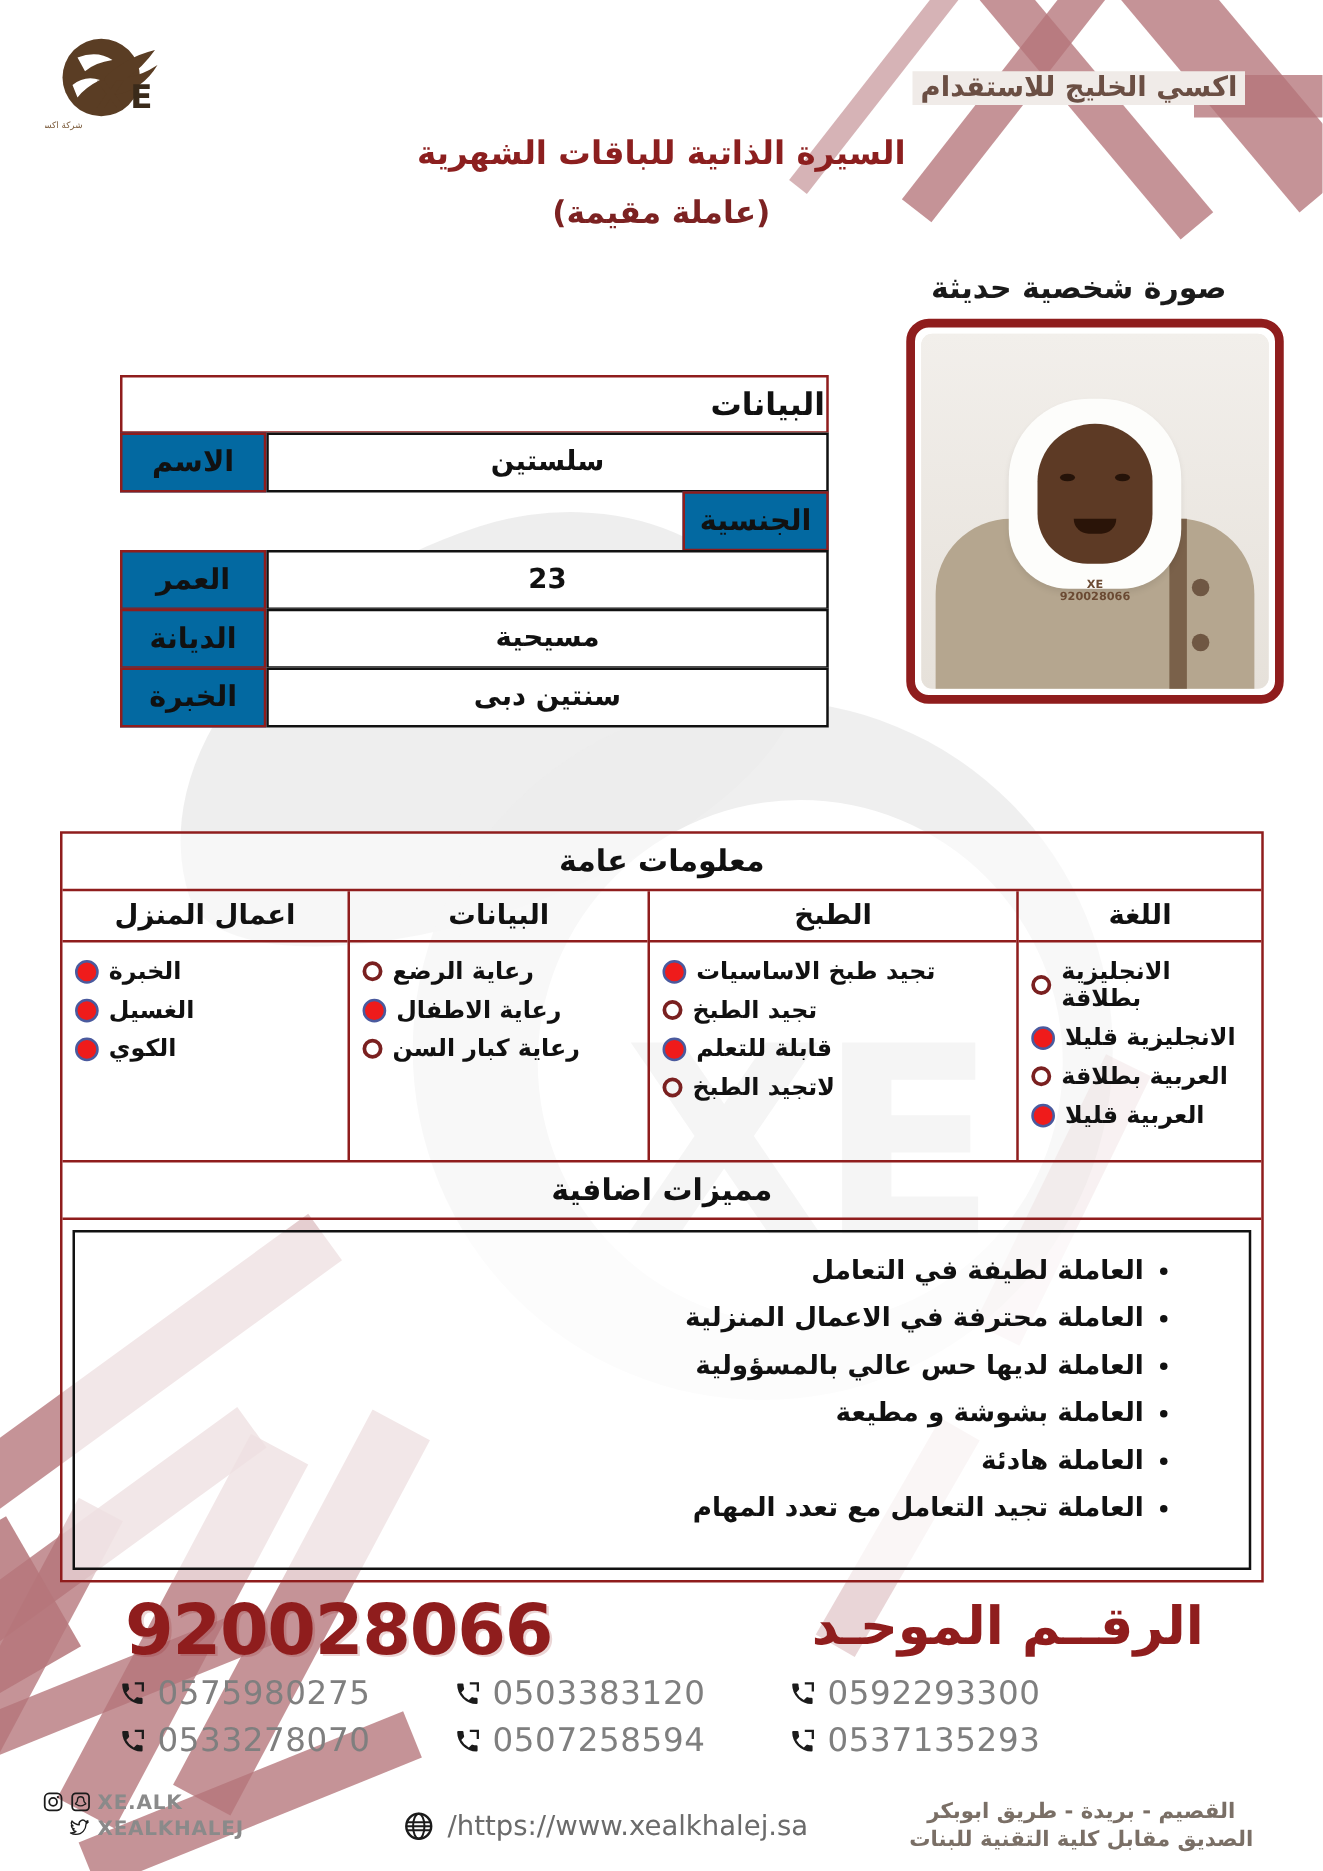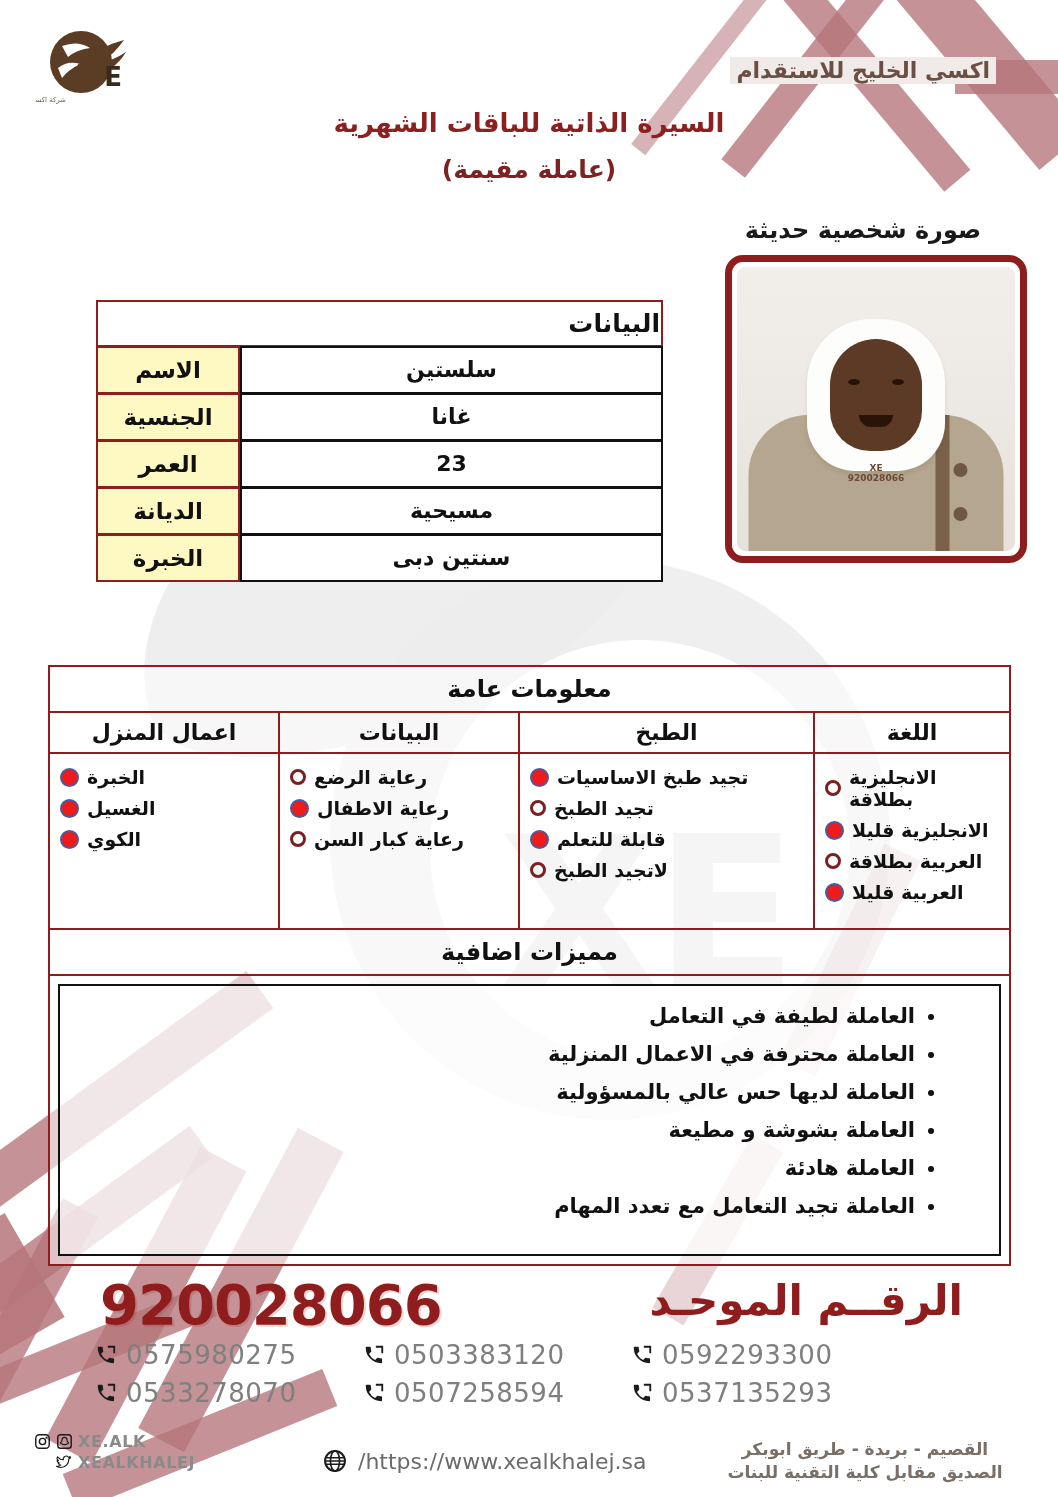--- a/index.html
+++ b/index.html
@@ -77,21 +77,21 @@
     text-align:center;color:#6b4a33;font-size:9px;font-weight:bold;line-height:10px;}
 
   
   .dtable{position:absolute;left:96px;top:272px;width:567px;z-index:3;}
   .dt-head{
     border:2px solid #8f1d1d;background:#fff;text-align:right;
     font-size:25px;font-weight:bold;color:#111;padding:7px 1px;margin-top:28px;
   }
   .dt-row{display:flex;margin-top:-1px;}
   .dt-key{
-    width:144px;box-sizing:border-box;border:2px solid #8f1d1d;background:#fef9c3;
+    width:117px;box-sizing:border-box;border:2px solid #8f1d1d;background:#0369a1;
     font-size:23px;font-weight:bold;color:#111;text-align:center;padding:9px 0;
   }
   .dt-val{
     flex:1;box-sizing:border-box;border:2px solid #111;background:#fff;
     font-size:22px;font-weight:bold;color:#111;text-align:center;padding:9px 0;
   }
 
   
   .ginfo{position:absolute;left:48px;top:665px;width:963px;z-index:3;
     border:2px solid #8f1d1d;background:rgba(255,255,255,.55);box-sizing:border-box;}
@@ -227,21 +227,20 @@
   </div>
 
   <div class="dtable">
     <div class="dt-head">البيانات</div>
 
     <div class="dt-row">
       <div class="dt-val">سلستين</div>
       <div class="dt-key">الاسم</div>
     </div>
     <div class="dt-row">
-      <div class="dt-val">غانا</div>
       <div class="dt-key">الجنسية</div>
     </div>
     <div class="dt-row">
       <div class="dt-val">23</div>
       <div class="dt-key">العمر</div>
     </div>
     <div class="dt-row">
       <div class="dt-val">مسيحية</div>
       <div class="dt-key">الديانة</div>
     </div>

